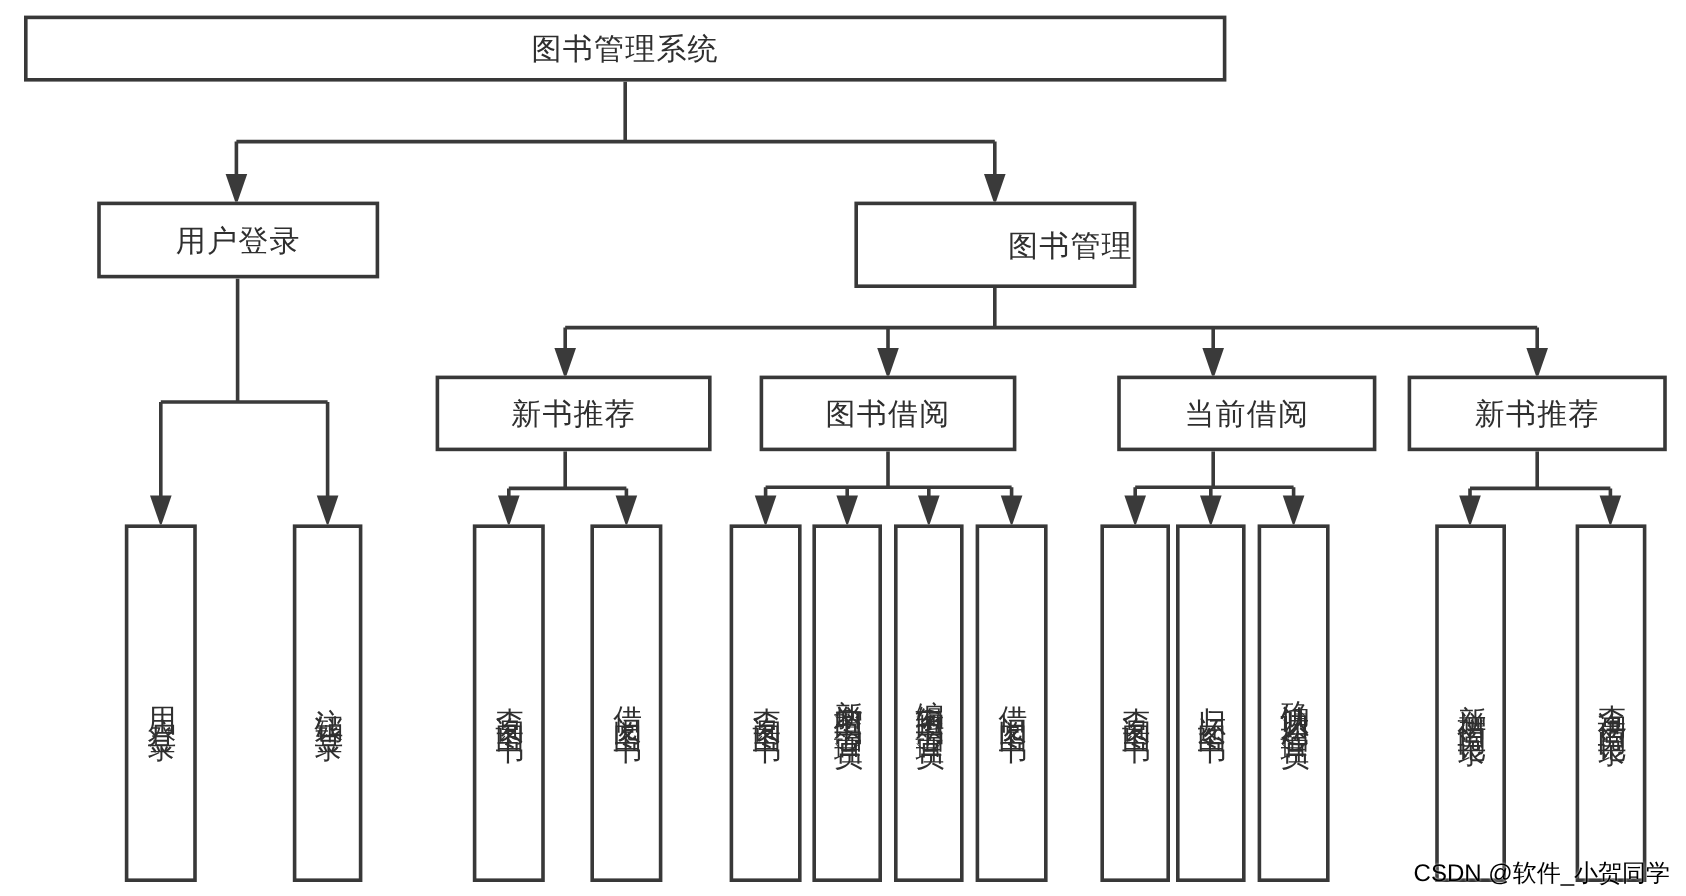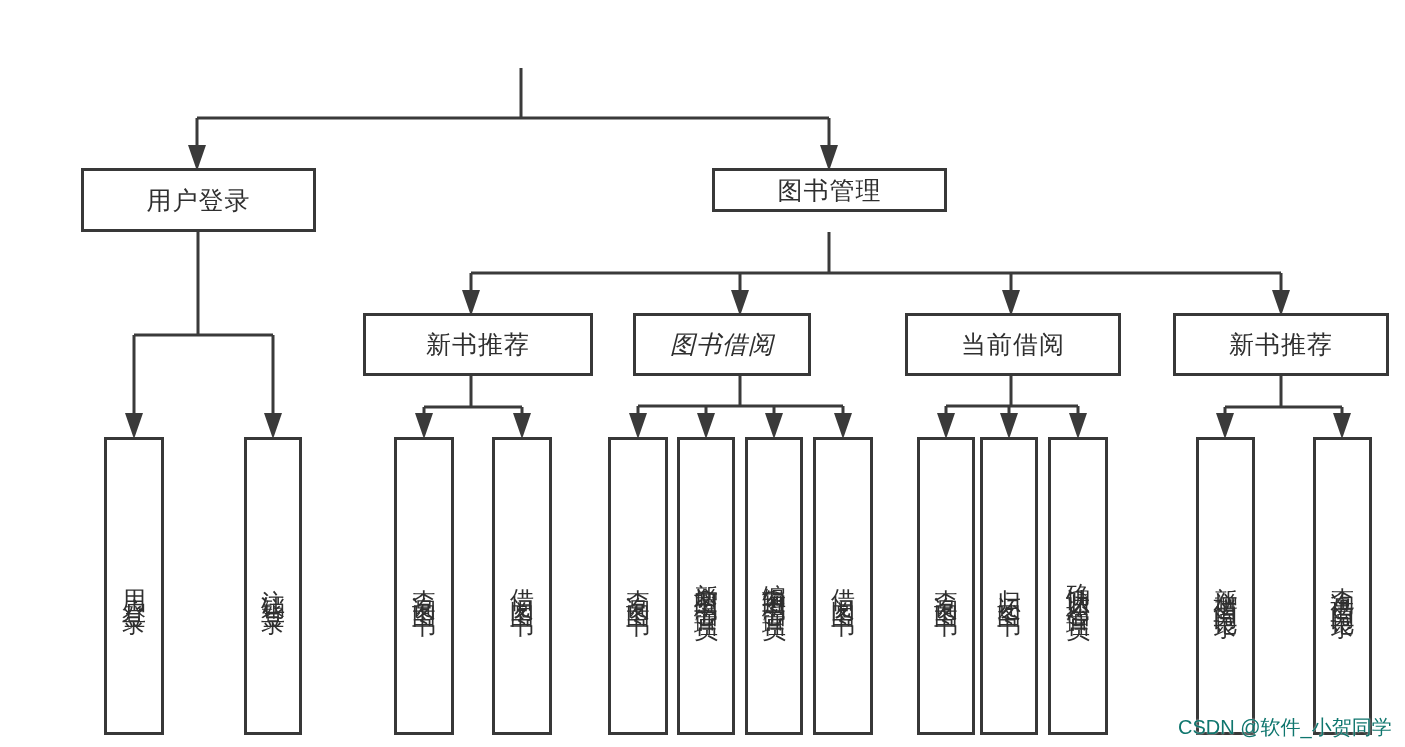--- a/index.html
+++ b/index.html
@@ -53,21 +53,21 @@
     letter-spacing: 8px;
     line-height: 1;
     white-space: nowrap;
   }
   .watermark {
     position: absolute;
     left: 1178px;
     top: 714px;
     width: 225px;
     font-size: 20px;
-    color: #0f766e;
+    color: #000000;
     text-shadow: 0 0 2px #ffffff;
     white-space: nowrap;
     z-index: 5;
   }
 </style>
 </head>
 <body>
 
 <div id="canvas">
 
@@ -100,35 +100,38 @@
     <path class="ln" d="M1011 376 V406 M946 406 H1078 M946 406 V418 M1009 406 V418 M1078 406 V418"></path>
     <polygon class="ah" points="937,413 955,413 946,439"></polygon>
     <polygon class="ah" points="1000,413 1018,413 1009,439"></polygon>
     <polygon class="ah" points="1069,413 1087,413 1078,439"></polygon>
 
     <path class="ln" d="M1281 376 V407 M1225 407 H1342 M1225 407 V418 M1342 407 V418"></path>
     <polygon class="ah" points="1216,413 1234,413 1225,439"></polygon>
     <polygon class="ah" points="1333,413 1351,413 1342,439"></polygon>
   </svg>
 
+  <div class="box" style="left:20px; top:13px; width:1002px; height:55px;">
+    <span class="h-label">图书管理系统</span>
+  </div>
 
   <div class="box" style="left:81px; top:168px; width:235px; height:64px;">
     <span class="h-label">用户登录</span>
   </div>
-  <div class="box" style="left:712px; top:168px; width:235px; height:44px;">
+  <div class="box" style="left:712px; top:168px; width:235px; height:72px;justify-content:flex-end;">
     <span class="h-label">图书管理</span>
   </div>
 
   <div class="box" style="left:363px; top:313px; width:230px; height:63px;">
     <span class="h-label">新书推荐</span>
   </div>
-  <div class="box" style="left:633px; top:313px; width:178px; height:63px;font-style:italic;">
+  <div class="box" style="left:633px; top:313px; width:214px; height:63px;">
     <span class="h-label">图书借阅</span>
   </div>
-  <div class="box" style="left:905px; top:313px; width:216px; height:63px;align-items:center;">
+  <div class="box" style="left:931px; top:313px; width:216px; height:63px;align-items:center;">
     <span class="h-label">当前借阅</span>
   </div>
   <div class="box" style="left:1173px; top:313px; width:216px; height:63px;">
     <span class="h-label">新书推荐</span>
   </div>
 
   <div class="box" style="left:104px; top:437px; width:60px; height:298px;">
     <span class="v-label">用户登录</span>
   </div>
   <div class="box" style="left:244px; top:437px; width:58px; height:298px;">

